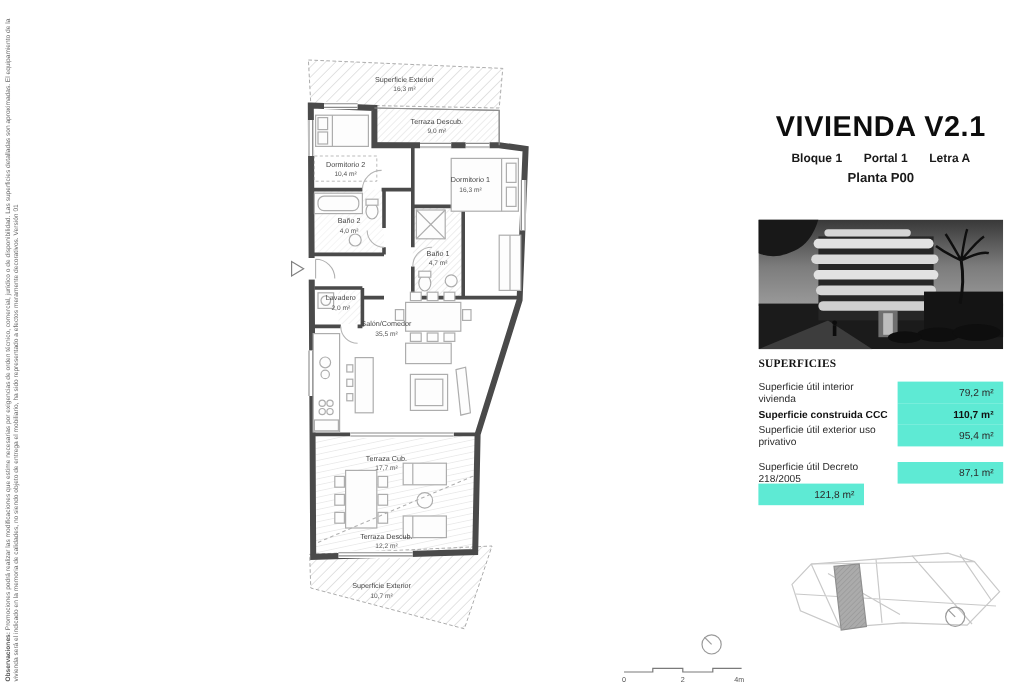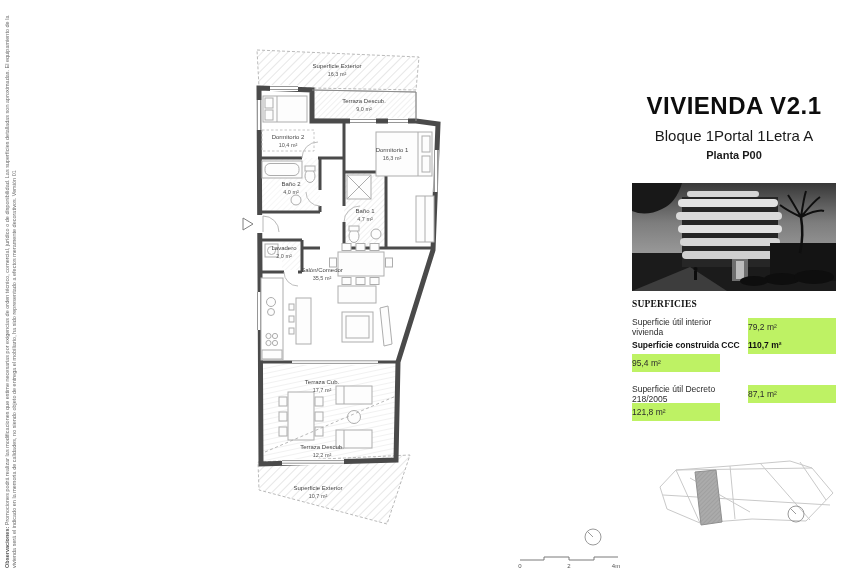--- a/index.html
+++ b/index.html
@@ -9,29 +9,29 @@
 
   
   .disclaimer{position:absolute;left:4px;top:568px;width:560px;
       transform:rotate(-90deg);transform-origin:0 0;
       font-size:5.5px;line-height:7px;color:#6b6b6b;}
   .disclaimer b{color:#555;}
 
   
   .title-block{position:absolute;left:626px;top:92px;width:216px;text-align:center;}
   .title-block h1{margin:0;font-size:24px;font-weight:bold;letter-spacing:0.5px;color:#0d0d0d;}
-  .subtitle{margin-top:7px;font-size:15px;font-weight:normal;display:flex;justify-content:center;}
+  .subtitle{margin-top:7px;font-size:10px;font-weight:bold;display:flex;justify-content:center;gap:18px;}
   .subtitle2{margin-top:5px;font-size:11px;font-weight:bold;}
   .photo{position:absolute;left:632px;top:183px;width:204px;height:108px;display:block;}
 
   .surfaces{position:absolute;left:632px;top:299px;width:204px;}
   .s-heading{font-size:9.5px;font-weight:bold;letter-spacing:0.2px;margin-bottom:9px;color:#111;font-family:Liberation Serif, serif;}
   .s-row{display:flex;align-items:center;height:18px;font-size:8.5px;color:#2b2b2b;}
   .s-label{flex:1;padding-right:4px;}
-  .s-value{width:88px;height:18px;line-height:18px;background:#bef264;
+  .s-value{width:88px;height:18px;line-height:18px;background:#5eead4;text-align:right;
            padding-right:8px;box-sizing:border-box;}
   .s-row.bold{font-weight:bold;color:#111;}
   .s-gap{height:13px;}
 
   
   .rl{font-size:6px;fill:#454545;text-anchor:middle;font-family:"Liberation Sans",sans-serif;}
   .ra{font-size:5.5px;fill:#555555;text-anchor:middle;font-family:"Liberation Sans",sans-serif;}
   .sc{font-size:6px;fill:#555555;text-anchor:middle;font-family:"Liberation Sans",sans-serif;}
 </style>
 </head>
@@ -342,20 +342,21 @@
 
     <div class="s-row">
       <span class="s-label">Superficie útil interior vivienda</span>
       <span class="s-value">79,2 m²</span>
     </div>
     <div class="s-row bold">
       <span class="s-label">Superficie construida CCC</span>
       <span class="s-value">110,7 m²</span>
     </div>
     <div class="s-row">
+      <span class="s-label">Superficie útil exterior uso privativo</span>
       <span class="s-value">95,4 m²</span>
     </div>
 
     <div class="s-gap"></div>
 
     <div class="s-row">
       <span class="s-label">Superficie útil Decreto 218/2005</span>
       <span class="s-value">87,1 m²</span>
     </div>
     <div class="s-row">

